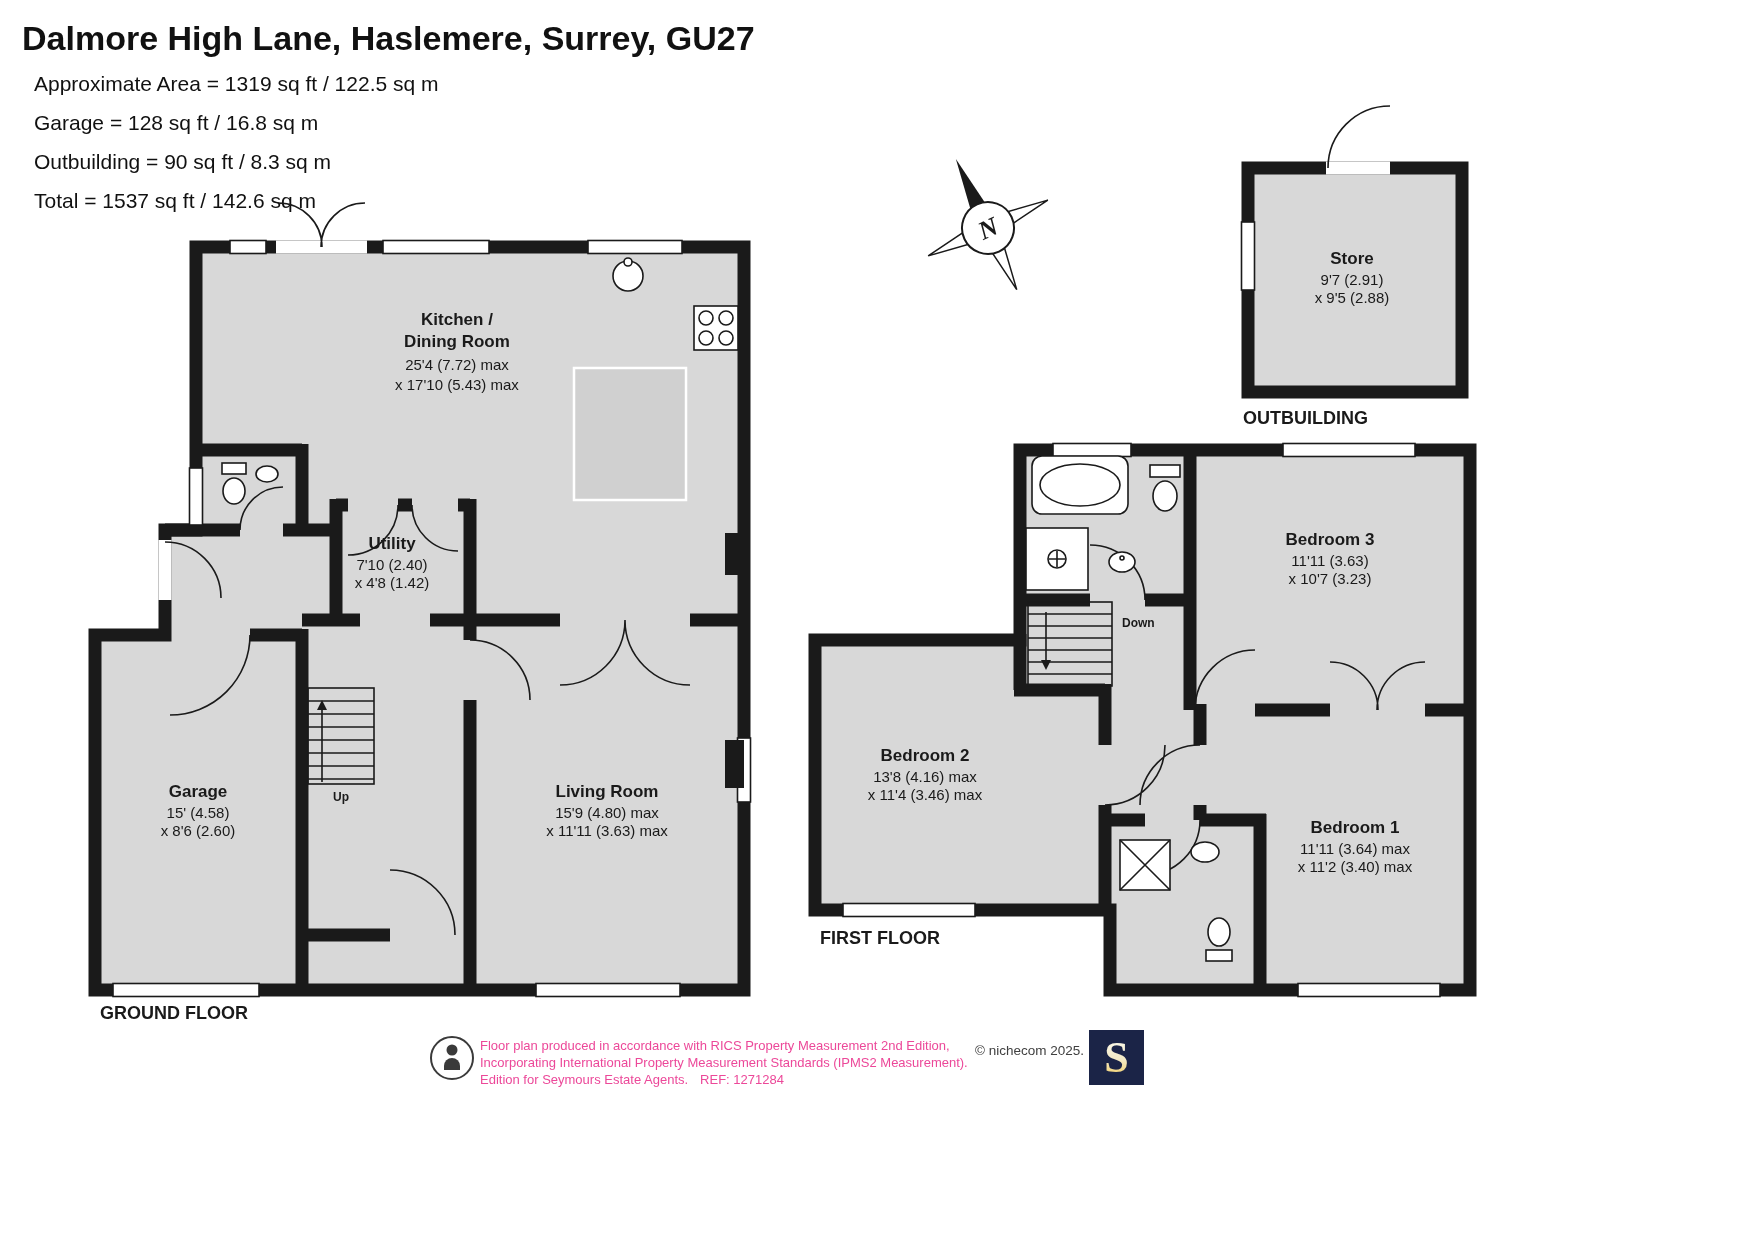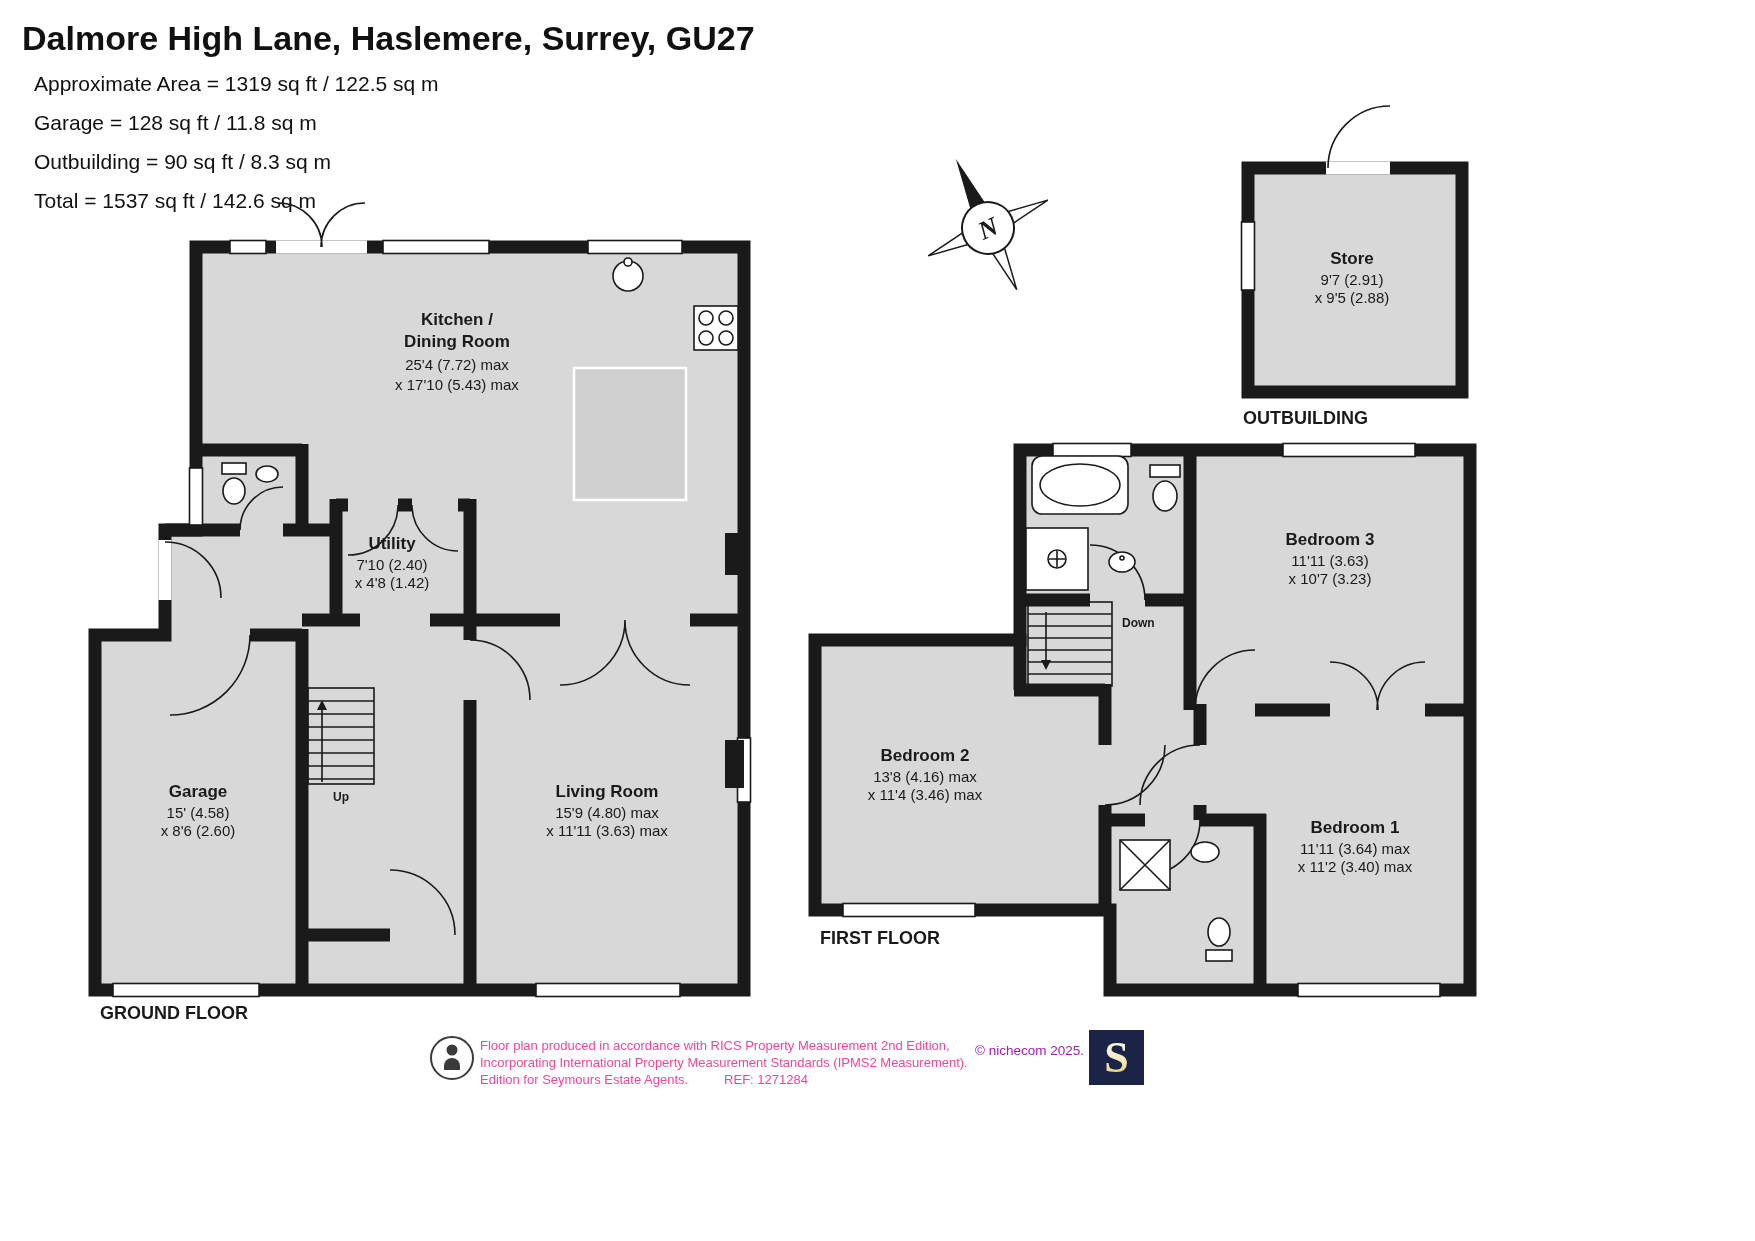--- a/index.html
+++ b/index.html
@@ -4,22 +4,22 @@
 <style>
   html,body{margin:0;padding:0;background:#ffffff;}
   .page{position:relative;width:1661px;height:1241px;background:#ffffff;
         font-family:"Liberation Sans",sans-serif;color:#111;overflow:hidden;}
   .header{position:absolute;left:22px;top:18px;}
   .header h1{margin:0 0 12px 0;font-size:34px;line-height:40px;font-weight:700;color:#111;}
   .header .area{margin:12px;font-size:21px;line-height:27px;color:#111;}
   .header .disclaimer{margin:10px 0 0 0;font-size:14px;color:#111;}
   .plan-svg{position:absolute;left:0;top:0;}
   .footer-text{position:absolute;left:480px;top:1037px;font-size:13px;line-height:17px;color:#ec4899;}
-  .footer-text .ref{margin-left:36px;}
-  .copyright{position:absolute;left:975px;top:1043px;font-size:13.5px;color:#a21caf;}
+  .footer-text .ref{margin-left:12px;}
+  .copyright{position:absolute;left:975px;top:1043px;font-size:13.5px;color:#404040;}
 
   
   .fillroom{fill:#d8d8d8;}
   .wall{fill:none;stroke:#1a1a1a;stroke-width:13;stroke-linejoin:miter;}
   .iwall{fill:none;stroke:#1a1a1a;stroke-width:13;stroke-linecap:butt;}
   .thin{fill:none;stroke:#1a1a1a;stroke-width:1.6;}
   .fix{fill:#ffffff;stroke:#1a1a1a;stroke-width:1.6;}
   .win{fill:#ffffff;stroke:#1a1a1a;stroke-width:1.6;}
   .gap{fill:#ffffff;stroke:none;}
   .pier{fill:#1a1a1a;stroke:none;}
@@ -32,21 +32,21 @@
   text.logoS{font:700 44px "Liberation Serif",serif;text-anchor:middle;}
 </style>
 </head>
 <body>
 
 <div class="page">
 
   <header class="header">
     <h1>Dalmore High Lane, Haslemere, Surrey, GU27</h1>
     <p class="area">Approximate Area = 1319 sq ft / 122.5 sq m</p>
-    <p class="area">Garage = 128 sq ft / 11.8 sq m</p>
+    <p class="area">Garage = 128 sq ft / 16.8 sq m</p>
     <p class="area">Outbuilding = 90 sq ft / 8.3 sq m</p>
     <p class="area">Total = 1537 sq ft / 142.6 sq m</p>
   </header>
 
   <svg class="plan-svg" width="1755" height="1241" viewBox="0 0 1755 1241">
     <defs>
       <linearGradient id="sGrad" x1="0" y1="0" x2="0" y2="1">
         <stop offset="0%" stop-color="#fdfdf6"></stop>
         <stop offset="55%" stop-color="#f3e9c4"></stop>
         <stop offset="100%" stop-color="#f2c64b"></stop>

